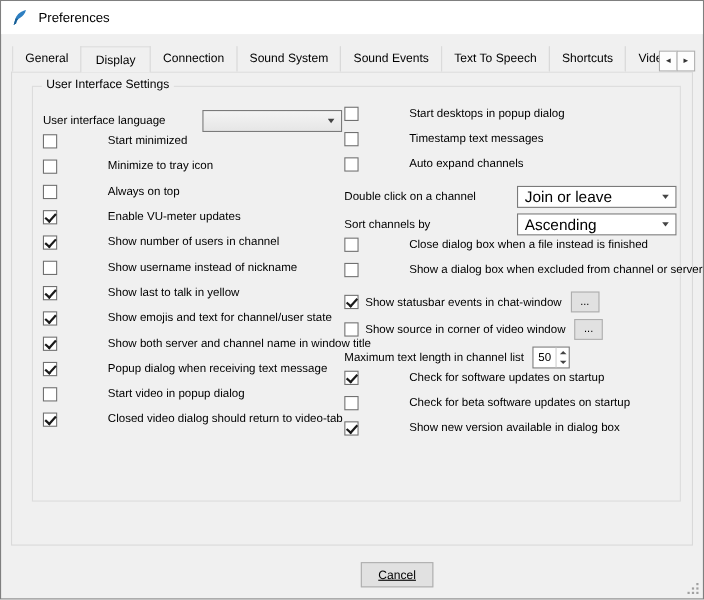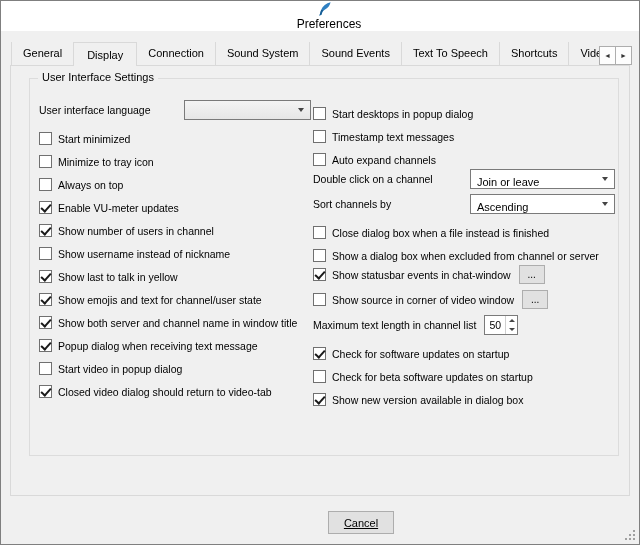--- a/index.html
+++ b/index.html
@@ -14,21 +14,20 @@
     overflow: hidden;
     font-size: 12px; color: #000;
   }
 
   
   .titlebar {
     position: absolute; left:0; top:0; right:0; height:30px;
     background: #ffffff;
     display: flex; align-items: center;
     padding-left: 9px;
-    flex-direction: column;
   }
   .app-icon { width:16px; height:16px; flex:0 0 auto; }
   .titlebar .title-text { margin-left: 9px; font-size: 12px; color:#000; }
 
   
   .tabs {
     position: absolute; left: 10px; top: 41px; height: 24px;
     display: flex; align-items: flex-end;
     max-width: 596px; overflow: hidden;
     z-index: 3;
@@ -77,21 +76,21 @@
   .gb-title {
     position: absolute; top: -8px; left: 8px;
     background: #f0f0f0; padding: 0 4px;
     font-size: 11px; white-space: nowrap;
   }
 
   .col { position: absolute; top: 18px; }
   .left-col  { left: 9px;  width: 272px; }
   .right-col { left: 283px; width: 302px; }
 
-  .row { height: 23px; display: flex; align-items: flex-end; white-space: nowrap; }
+  .row { height: 23px; display: flex; align-items: flex-start; white-space: nowrap; gap: 40px; }
   .row-lg { height: 25px; display: flex; align-items: center; white-space: nowrap; }
 
   .lbl { font-size: 10.5px; color: #000; }
 
   
   .cb-row { cursor: default; }
   .cb {
     width: 13px; height: 13px;
     border: 1px solid #707070; background: #fff;
     flex: 0 0 auto; position: relative; margin-right: 6px;
@@ -99,22 +98,22 @@
   .cb.checked::after {
     content: ""; position: absolute; left: 1px; top: 2px;
     width: 8px; height: 4px;
     border-left: 2px solid #1a1a1a; border-bottom: 2px solid #1a1a1a;
     transform: rotate(-48deg);
   }
 
   
   .combo {
     height: 20px; border: 1px solid #7a7a7a; background: #fff;
-    position: relative; display: flex; align-items: flex-end;
-    padding: 0 20px 0 6px; font-size: 11px;
+    position: relative; display: flex; align-items: center;
+    padding: 0 20px 0 6px; font-size: 14px;
   }
   .combo.gray { background: linear-gradient(#f4f4f4, #e6e6e6); }
   .combo .arrow-zone {
     position: absolute; right: 1px; top: 1px; bottom: 1px; width: 17px;
     display: flex; align-items: center; justify-content: center;
   }
   .tri-down {
     width: 0; height: 0; display: block;
     border-left: 3.5px solid transparent; border-right: 3.5px solid transparent;
     border-top: 4px solid #444;

